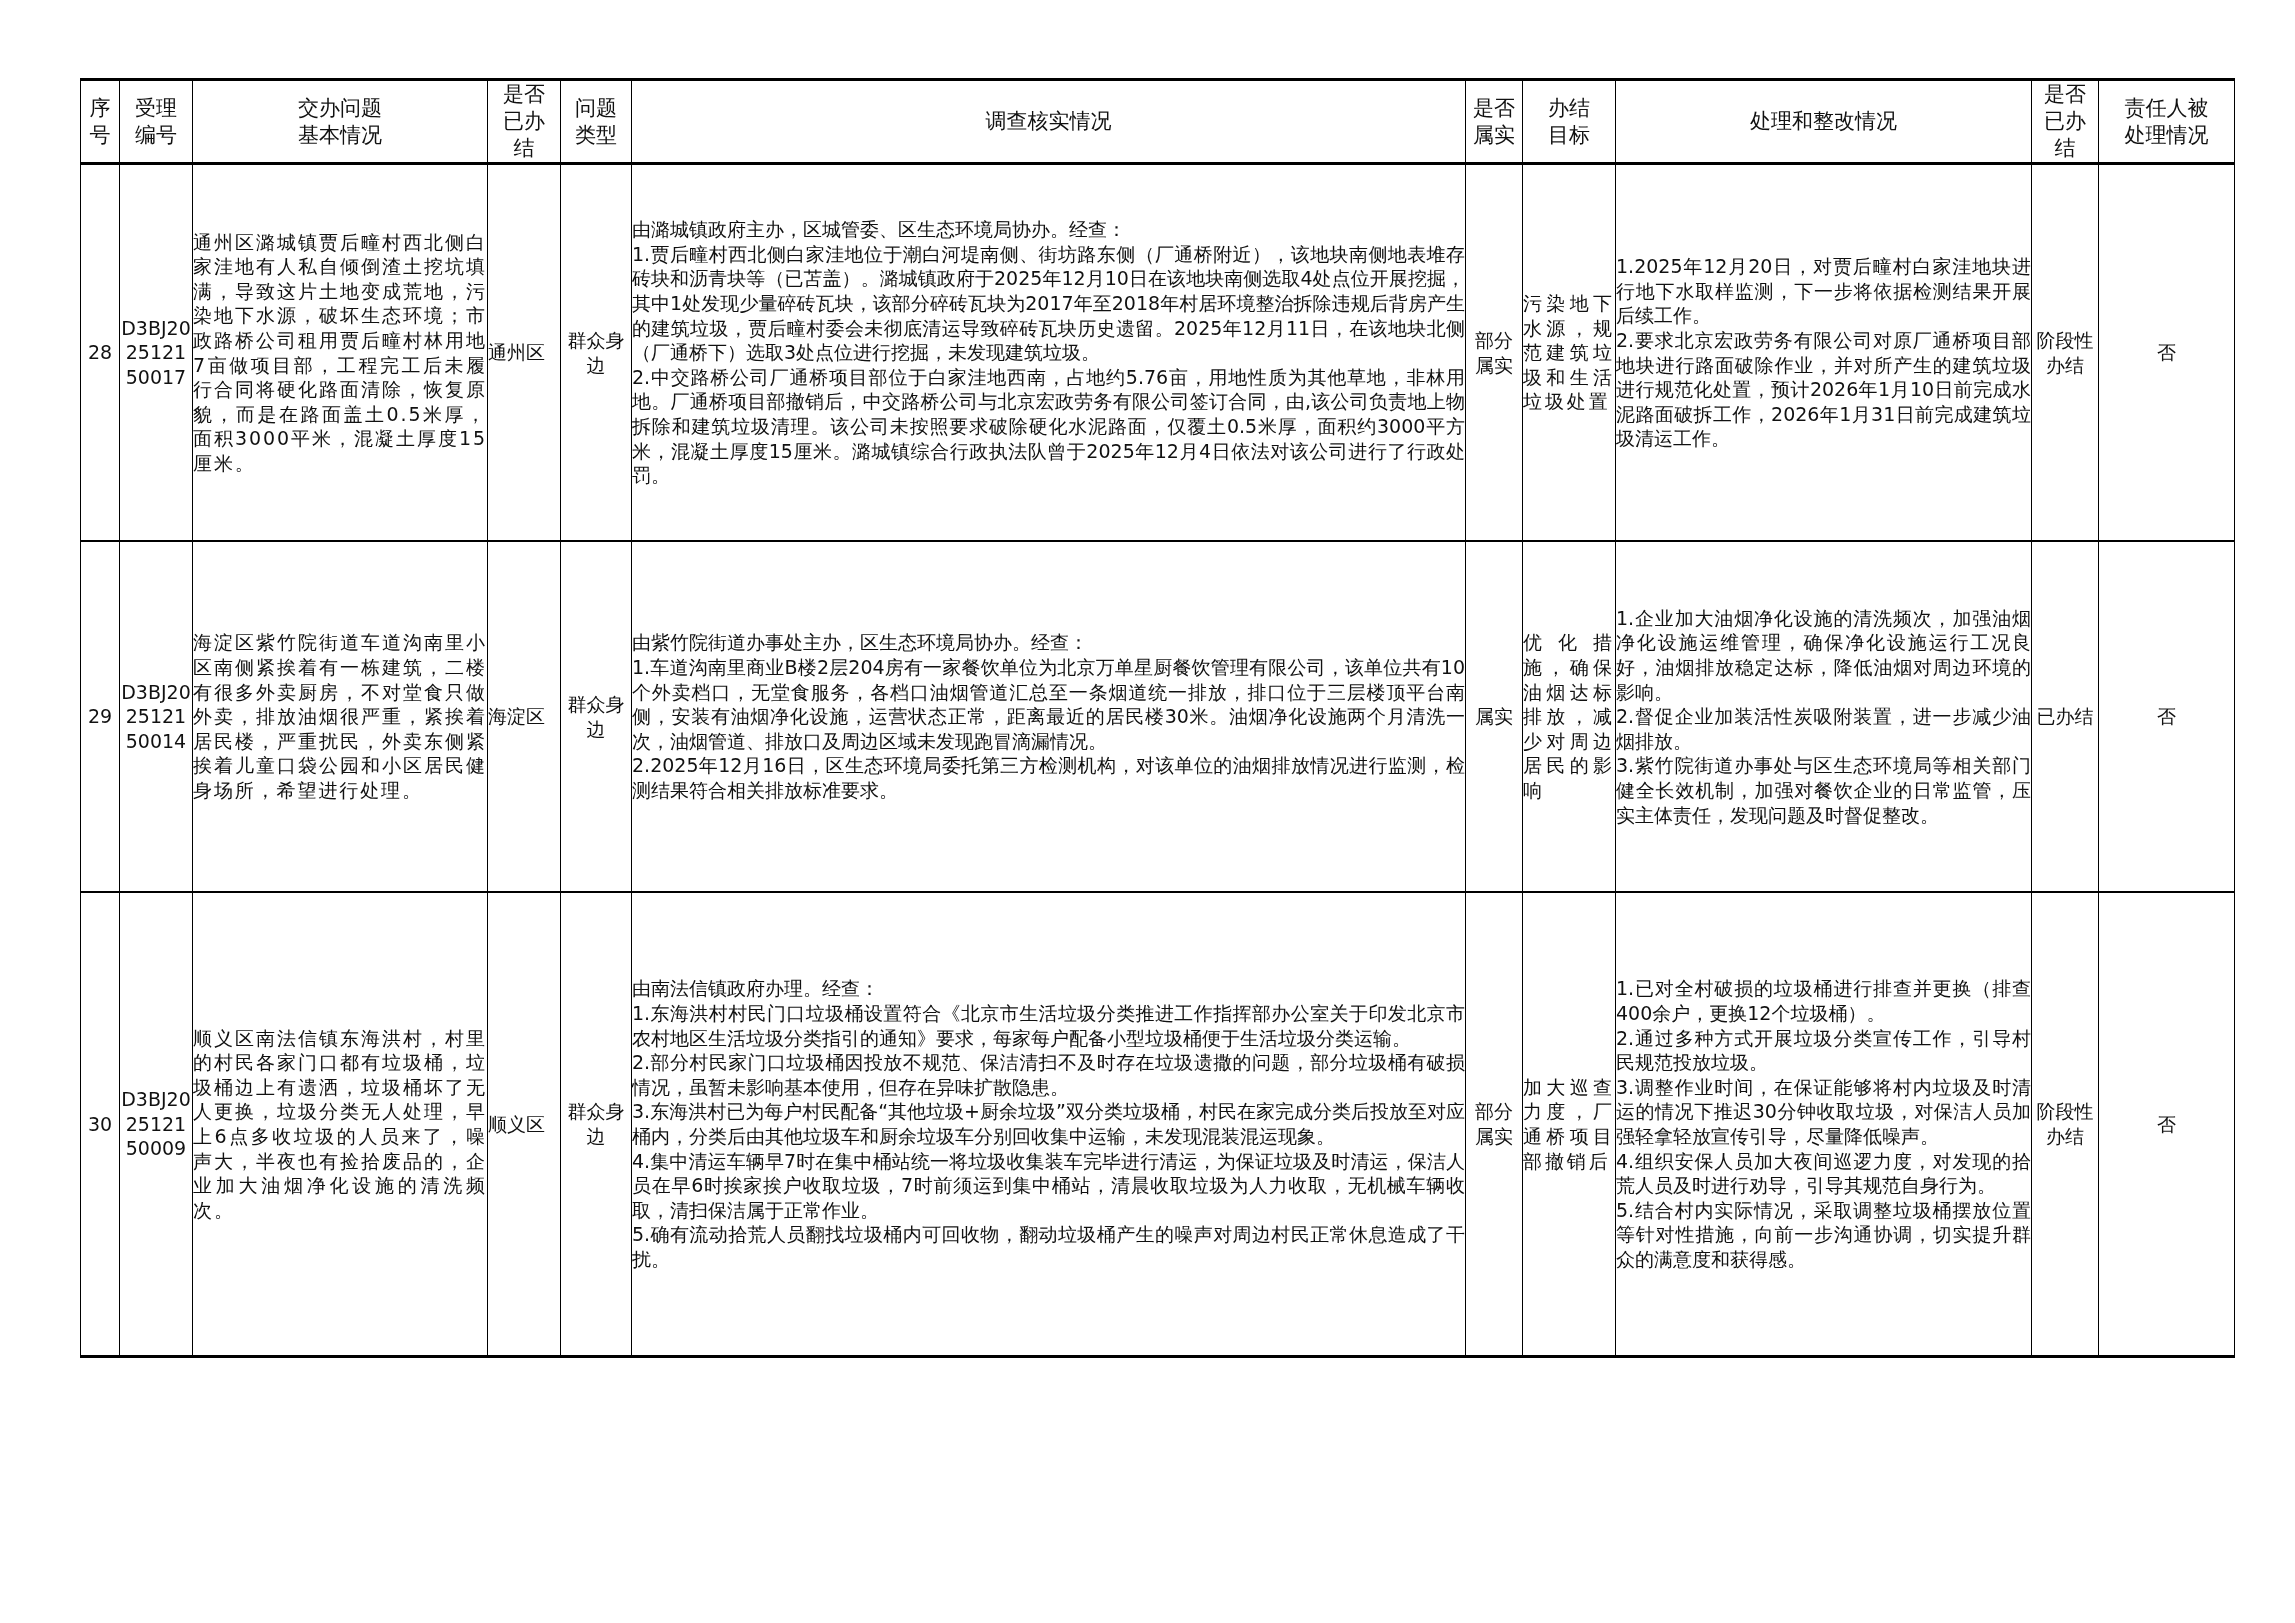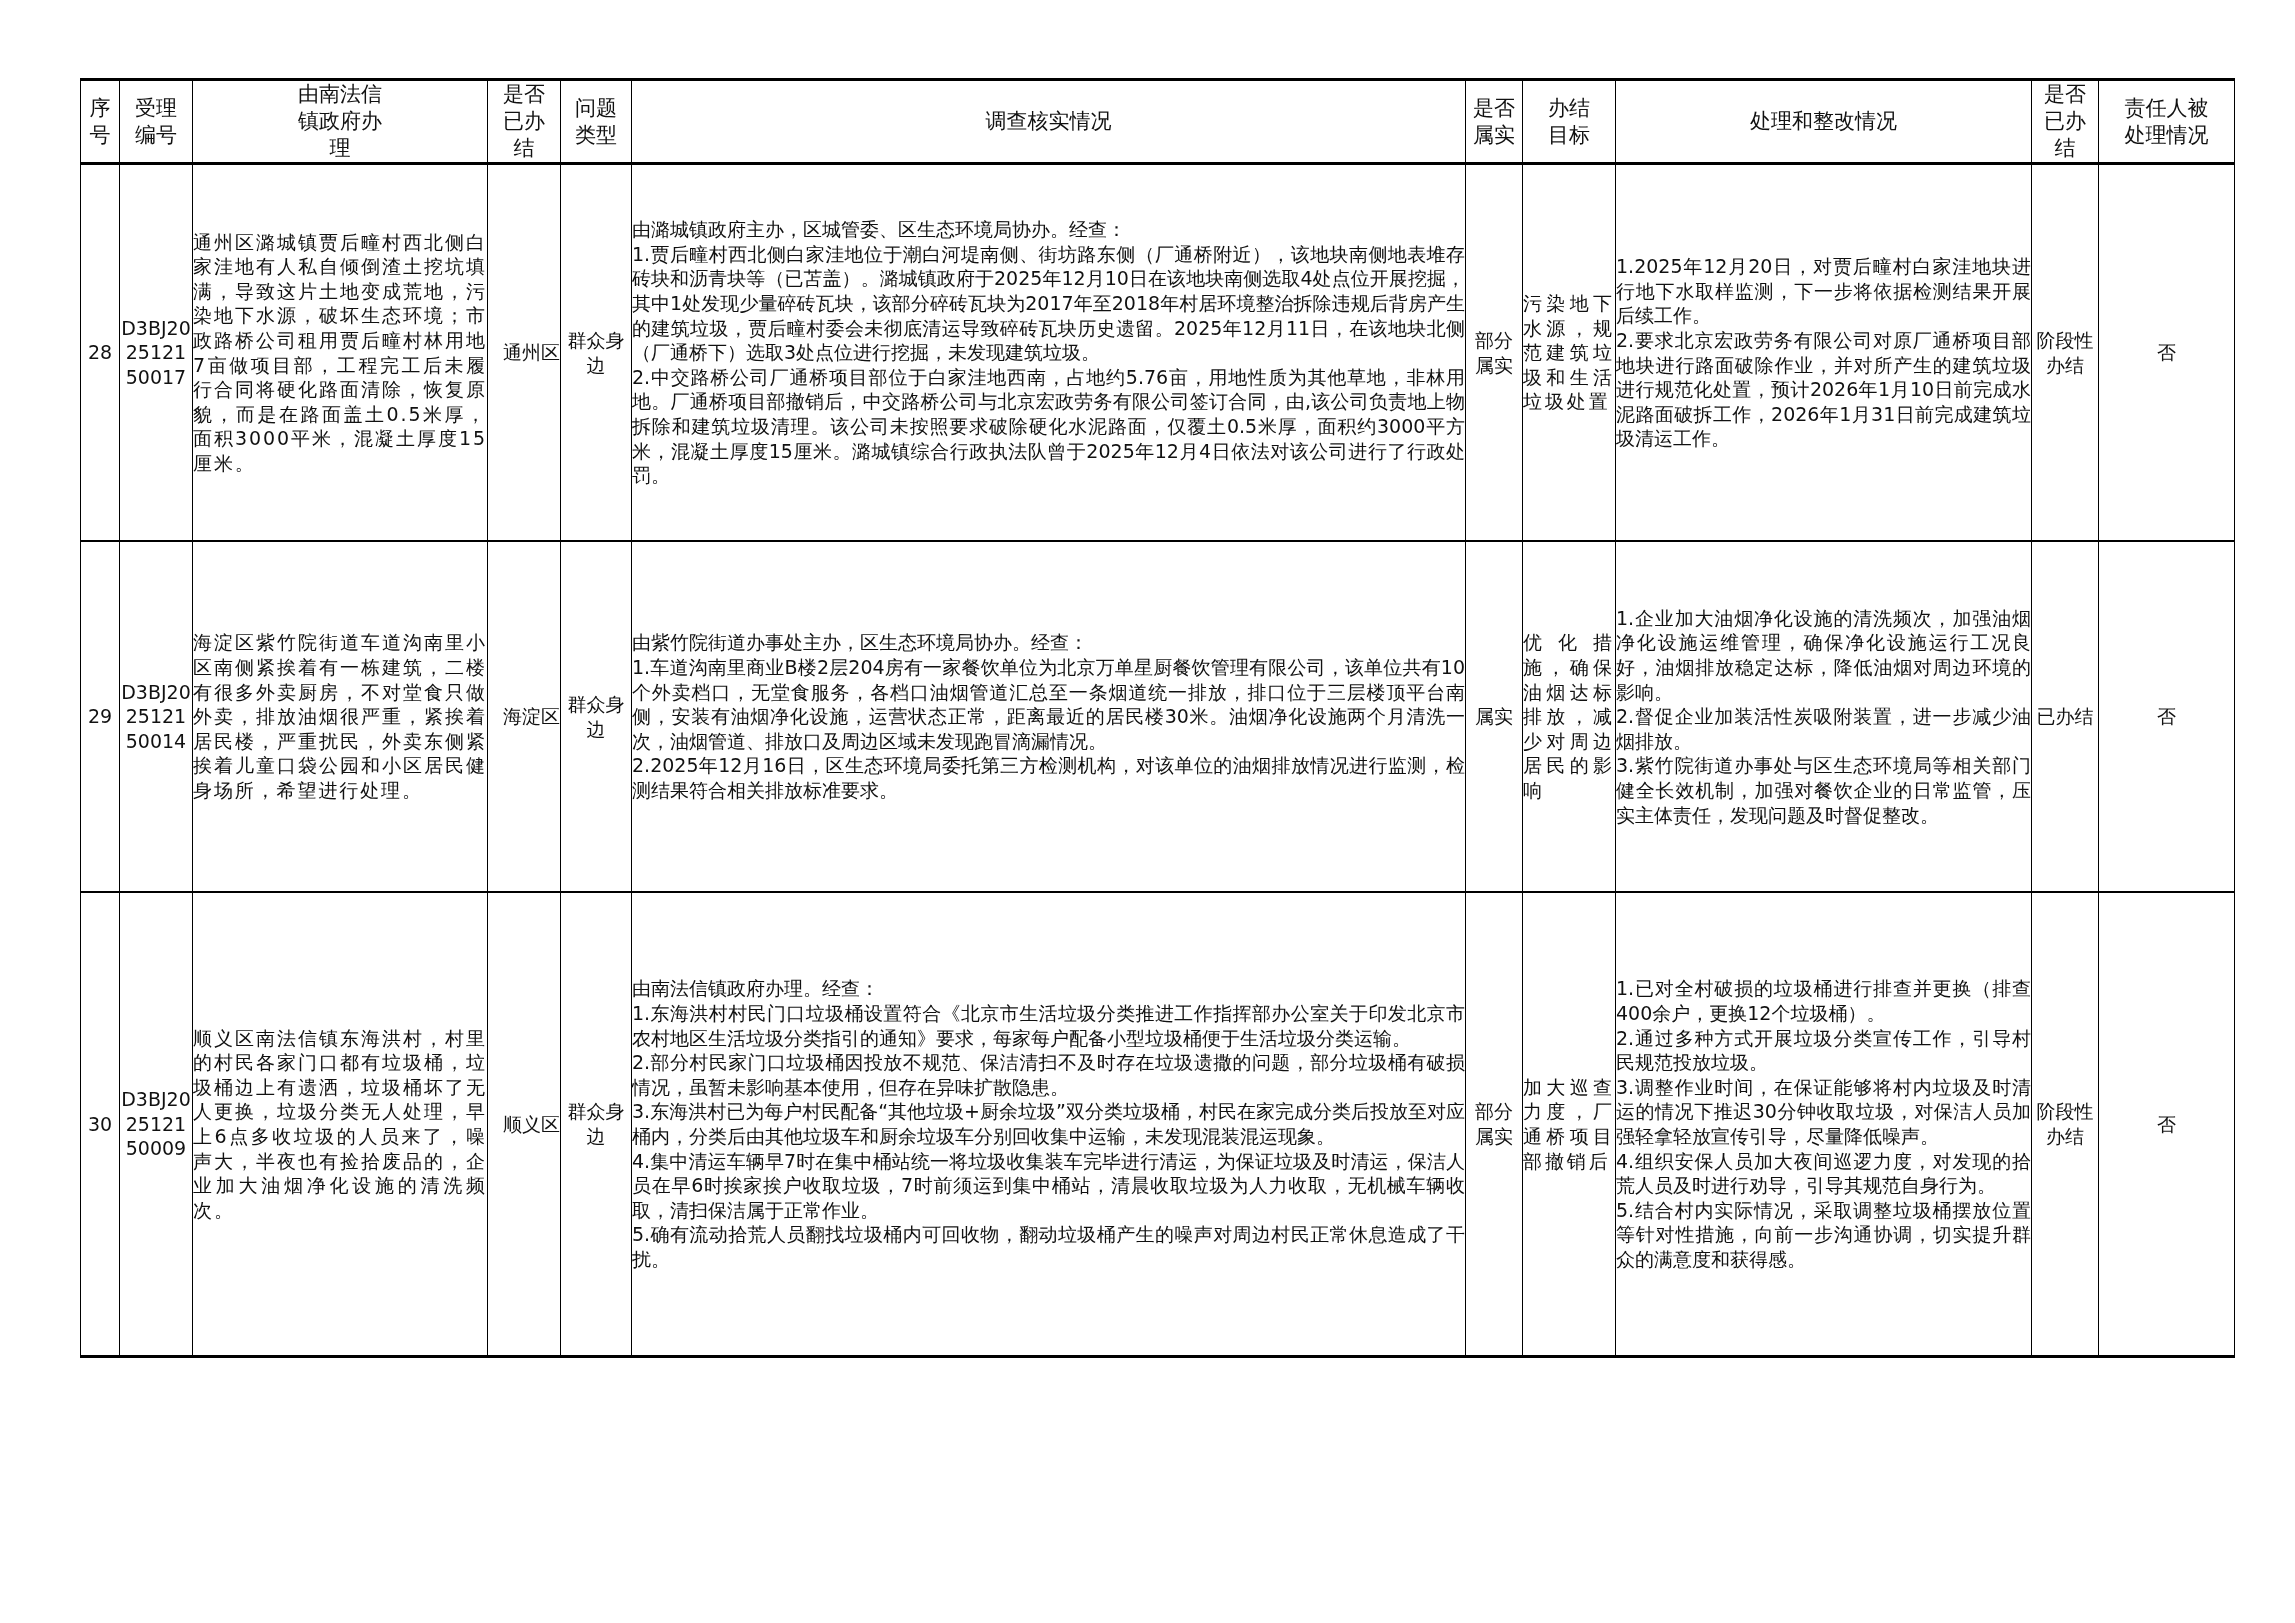--- a/index.html
+++ b/index.html
@@ -12,21 +12,21 @@
   table.grid th { font-weight: normal; font-size: 21px; line-height: 27px; text-align: center; height: 72px; }
   table.grid tr.head th { border-bottom: 3.4px solid #000; border-top: 3.4px solid #000; }
   table.grid tr.row-28 td { height: 375px; }
   table.grid tr.row-29 td { height: 349px; }
   table.grid tr.row-30 td { height: 462px; border-bottom: 3.4px solid #000; }
   table.grid tr.row-28 td, table.grid tr.row-29 td { border-bottom: 2.4px solid #000; }
   table.grid td { font-size: 19px; line-height: 24.6px; }
   .c-seq { font-size: 21px; text-align: center; margin-left: 7px; }
   .c-id { font-size: 20px; line-height: 26.5px; text-align: center; word-break: break-all; padding: 0 2.9px; }
   .c-issue { padding: 0 8.7px 0 9.6px; text-align: justify; letter-spacing: 1.9px; line-height: 25px; margin-left: 24px; }
-  .c-region { text-align: right; font-size: 20px; }
+  .c-region { text-align: left; font-size: 20px; }
   .c-type { text-align: center; font-size: 20px; line-height: 26px; padding: 0 2.9px; }
   .c-invest { padding: 0 4.8px 0 4.8px; text-align: justify; line-height: 24.6px; }
   .c-fact { text-align: center; font-size: 20px; line-height: 26px; padding: 0 1.9px; }
   .c-goal { padding: 0 2.9px; text-align: justify; text-align-last: left; letter-spacing: 2.9px; line-height: 26px; }
   .c-rect { padding: 0 4.8px; text-align: justify; line-height: 24.6px; }
   .c-done { text-align: center; font-size: 20px; line-height: 26px; padding: 0 9.6px; }
   .c-punish { text-align: center; font-size: 20px; }
   .para { display: block; }
   .footer { position: absolute; left: 0; width: 2295px; top: 1562px; text-align: center;
             font-family: "DejaVu Serif", "Liberation Serif", serif; font-size: 13.5px; color: #111; }
@@ -46,21 +46,21 @@
       <col style="width:57px">
       <col style="width:93px">
       <col style="width:416px">
       <col style="width:67px">
       <col style="width:136px">
     </colgroup>
     <tbody>
         <tr class="head">
       <th style="padding:0 6.7px">序号</th>
       <th style="padding:0 11.6px">受理编号</th>
-      <th style="padding:0 96px">由南法信镇政府办理</th>
+      <th style="padding:0 96px">交办问题基本情况</th>
       <th style="padding:0 14.5px">是否已办结</th>
       <th style="padding:0 12.5px">问题类型</th>
       <th>调查核实情况</th>
       <th style="padding:0 6.7px">是否属实</th>
       <th style="padding:0 24px">办结目标</th>
       <th>处理和整改情况</th>
       <th style="padding:0 9.6px">是否已办结</th>
       <th style="padding:0 19px">责任人被处理情况</th>
     </tr>
 

